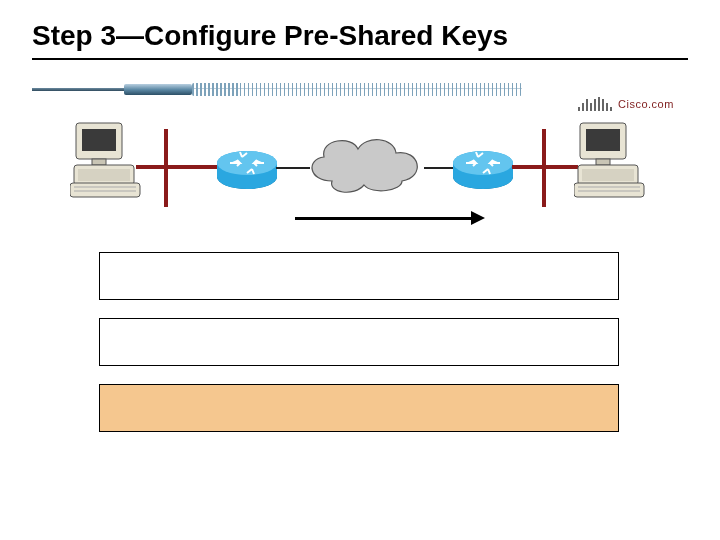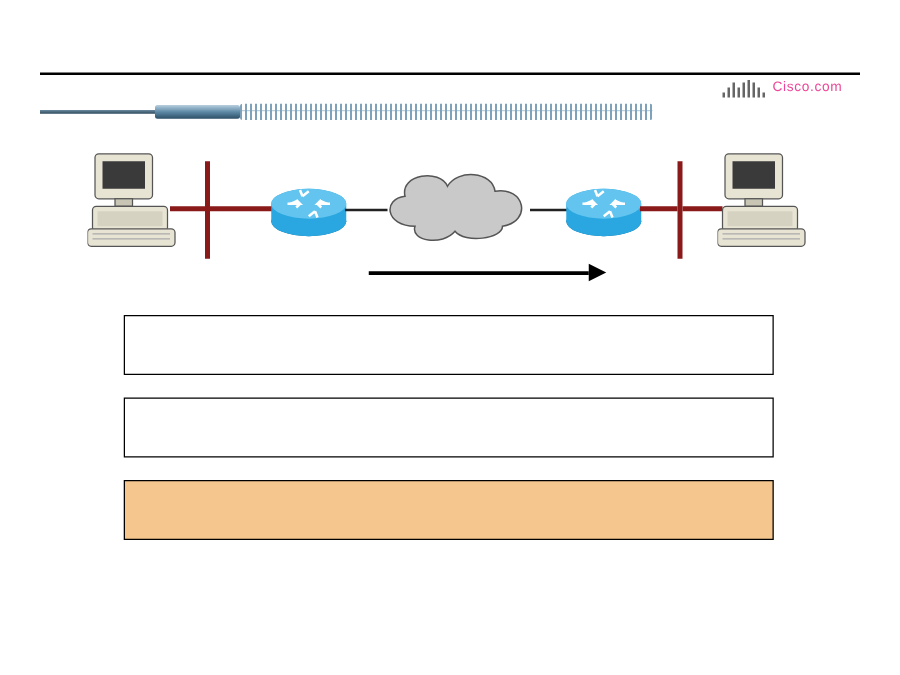--- a/index.html
+++ b/index.html
@@ -6,21 +6,21 @@
   .slide{position:relative;width:720px;height:540px}
   .title{position:absolute;left:32px;top:20px;font-size:28px;font-weight:bold;color:#000}
   .title-underline{position:absolute;left:32px;top:58px;width:656px;height:2px;background:#000}
   
   .divider{position:absolute;left:32px;top:78px;width:656px;height:22px}
   .div-a{position:absolute;left:0;top:10px;width:92px;height:3px;background:linear-gradient(#6b8aa0,#2e4a5c)}
   .div-b{position:absolute;left:92px;top:6px;width:68px;height:11px;background:linear-gradient(180deg,#b8cfe0 0%,#5e8aa6 50%,#2c4f66 100%);border-radius:2px}
   .div-c{position:absolute;left:160px;top:5px;width:330px;height:13px;
     background:repeating-linear-gradient(90deg,#7da2ba 0 1.5px,transparent 1.5px 4px);border-radius:2px}
   .div-c::before{content:"";position:absolute;left:0;right:0;top:5px;height:1px;background:#7da2ba;opacity:.5}
-  .cisco-logo{position:absolute;right:32px;top:64px;width:110px;height:24px;display:flex;align-items:flex-start;gap:6px;color:#ec4899}
+  .cisco-logo{position:absolute;right:32px;top:92px;width:110px;height:24px;display:flex;align-items:center;gap:6px;color:#7f1d1d}
   .cisco-bars{display:flex;align-items:flex-end;gap:2px;height:14px}
   .cisco-bars span{display:block;width:2px;background:#666}
   .cisco-text{font-size:11px;letter-spacing:.5px}
   
   .diagram{position:absolute;left:80px;top:115px;width:560px;height:120px}
   
   .net-bar{position:absolute;width:4px;height:78px;background:#8a1a1a;top:14px}
   
   .hlink{position:absolute;height:4px;background:#8a1a1a;top:50px}
   .link-dark{position:absolute;height:2px;background:#222;top:52px}
@@ -40,20 +40,21 @@
   
   .cmdbox{position:absolute;left:99px;width:520px;height:48px;border:1px solid #000;box-sizing:border-box}
   .cmdbox.white{background:#fff}
   .cmdbox.tan{background:#f5c78f}
 </style>
 </head>
 <body>
 
 <div class="slide">
 
+  <div class="title">Step 3—Configure Pre-Shared Keys</div>
   <div class="title-underline"></div>
 
   <div class="divider">
     <div class="div-a"></div>
     <div class="div-b"></div>
     <div class="div-c"></div>
   </div>
   <div class="cisco-logo">
     <div class="cisco-bars">
       <span style="height:4px"></span>

